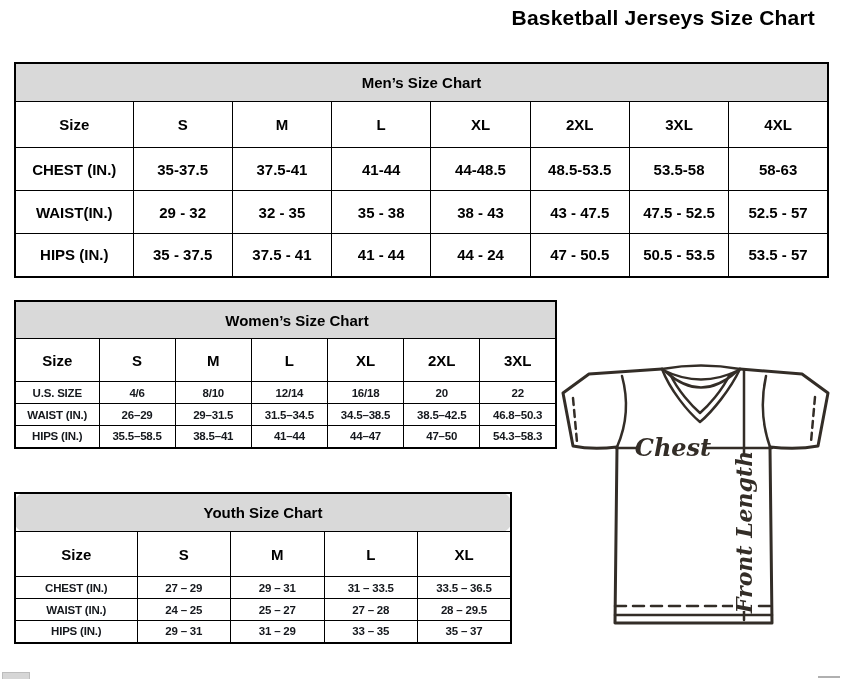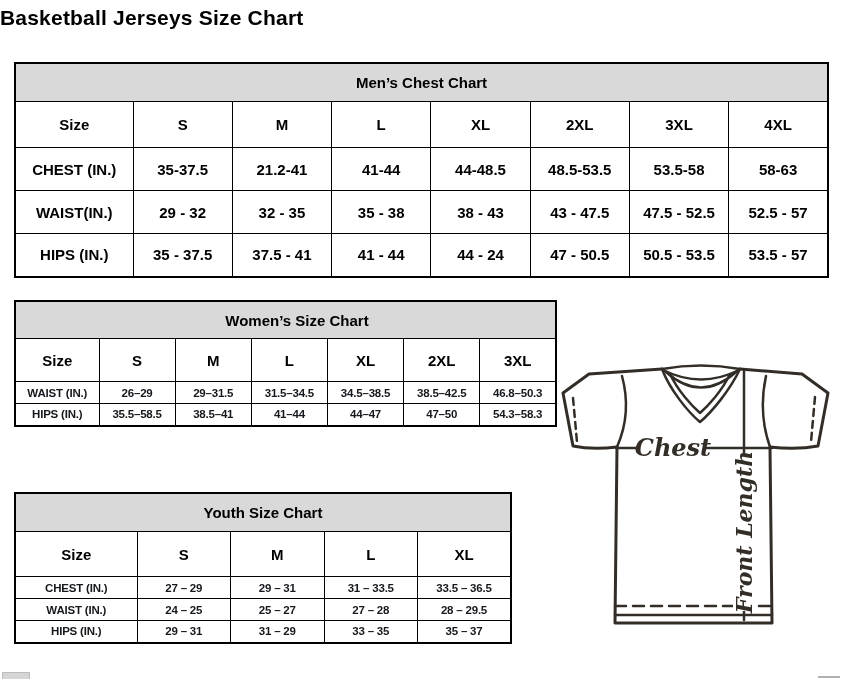--- a/index.html
+++ b/index.html
@@ -1,21 +1,21 @@
 <!DOCTYPE html>
 <html><head>
 <meta charset="utf-8">
 <style>
   html,body{margin:0;padding:0;}
   body{
     width:843px;height:679px;position:relative;background:#ffffff;
     font-family:"Liberation Sans",sans-serif;color:#000;overflow:hidden;
   }
   .page-title{
-    position:absolute;top:6px;left:0;width:815px;text-align:left;
+    position:absolute;top:6px;left:0;width:815px;text-align:right;
     font-size:21px;font-weight:bold;letter-spacing:0.2px;
   }
   table.size-table{
     position:absolute;border-collapse:collapse;table-layout:fixed;
     border:2px solid #000;background:#fff;
   }
   .size-table td,.size-table th{
     border:1.5px solid #000;text-align:center;vertical-align:middle;
     padding:0;overflow:hidden;white-space:nowrap;
   }
@@ -59,38 +59,38 @@
       <col>
       <col>
       <col>
       <col>
       <col>
       <col>
       <col>
     </colgroup>
     <thead>
       <tr class="band">
-        <td colspan="8" style="background: rgb(217, 217, 217);">Men’s Chest Chart</td>
+        <td colspan="8" style="background: rgb(217, 217, 217);">Men’s Size Chart</td>
       </tr>
       <tr class="colhead">
         <th>Size</th>
         <th>S</th>
         <th>M</th>
         <th>L</th>
         <th>XL</th>
         <th>2XL</th>
         <th>3XL</th>
         <th>4XL</th>
       </tr>
     </thead>
     <tbody>
       <tr>
         <th>CHEST (IN.)</th>
         <td>35-37.5</td>
-        <td>21.2-41</td>
+        <td>37.5-41</td>
         <td>41-44</td>
         <td>44-48.5</td>
         <td>48.5-53.5</td>
         <td>53.5-58</td>
         <td>58-63</td>
       </tr>
       <tr>
         <th>WAIST(IN.)</th>
         <td>29 - 32</td>
         <td>32 - 35</td>
@@ -132,20 +132,29 @@
         <th>S</th>
         <th>M</th>
         <th>L</th>
         <th>XL</th>
         <th>2XL</th>
         <th>3XL</th>
       </tr>
     </thead>
     <tbody>
       <tr>
+        <th>U.S. SIZE</th>
+        <td>4/6</td>
+        <td>8/10</td>
+        <td>12/14</td>
+        <td>16/18</td>
+        <td>20</td>
+        <td>22</td>
+      </tr>
+      <tr>
         <th>WAIST (IN.)</th>
         <td>26–29</td>
         <td>29–31.5</td>
         <td>31.5–34.5</td>
         <td>34.5–38.5</td>
         <td>38.5–42.5</td>
         <td>46.8–50.3</td>
       </tr>
       <tr>
         <th>HIPS (IN.)</th>
@@ -162,21 +171,21 @@
 <table id="table-youth" class="size-table">
     <colgroup>
       <col style="width: 122px;">
       <col>
       <col>
       <col>
       <col>
     </colgroup>
     <thead>
       <tr class="band">
-        <td colspan="5" style="background: rgb(217, 217, 217);">Youth Size Chart</td>
+        <td colspan="5" style="background: rgb(217, 217, 217); border-radius: 10px;">Youth Size Chart</td>
       </tr>
       <tr class="colhead">
         <th>Size</th>
         <th>S</th>
         <th>M</th>
         <th>L</th>
         <th>XL</th>
       </tr>
     </thead>
     <tbody>

